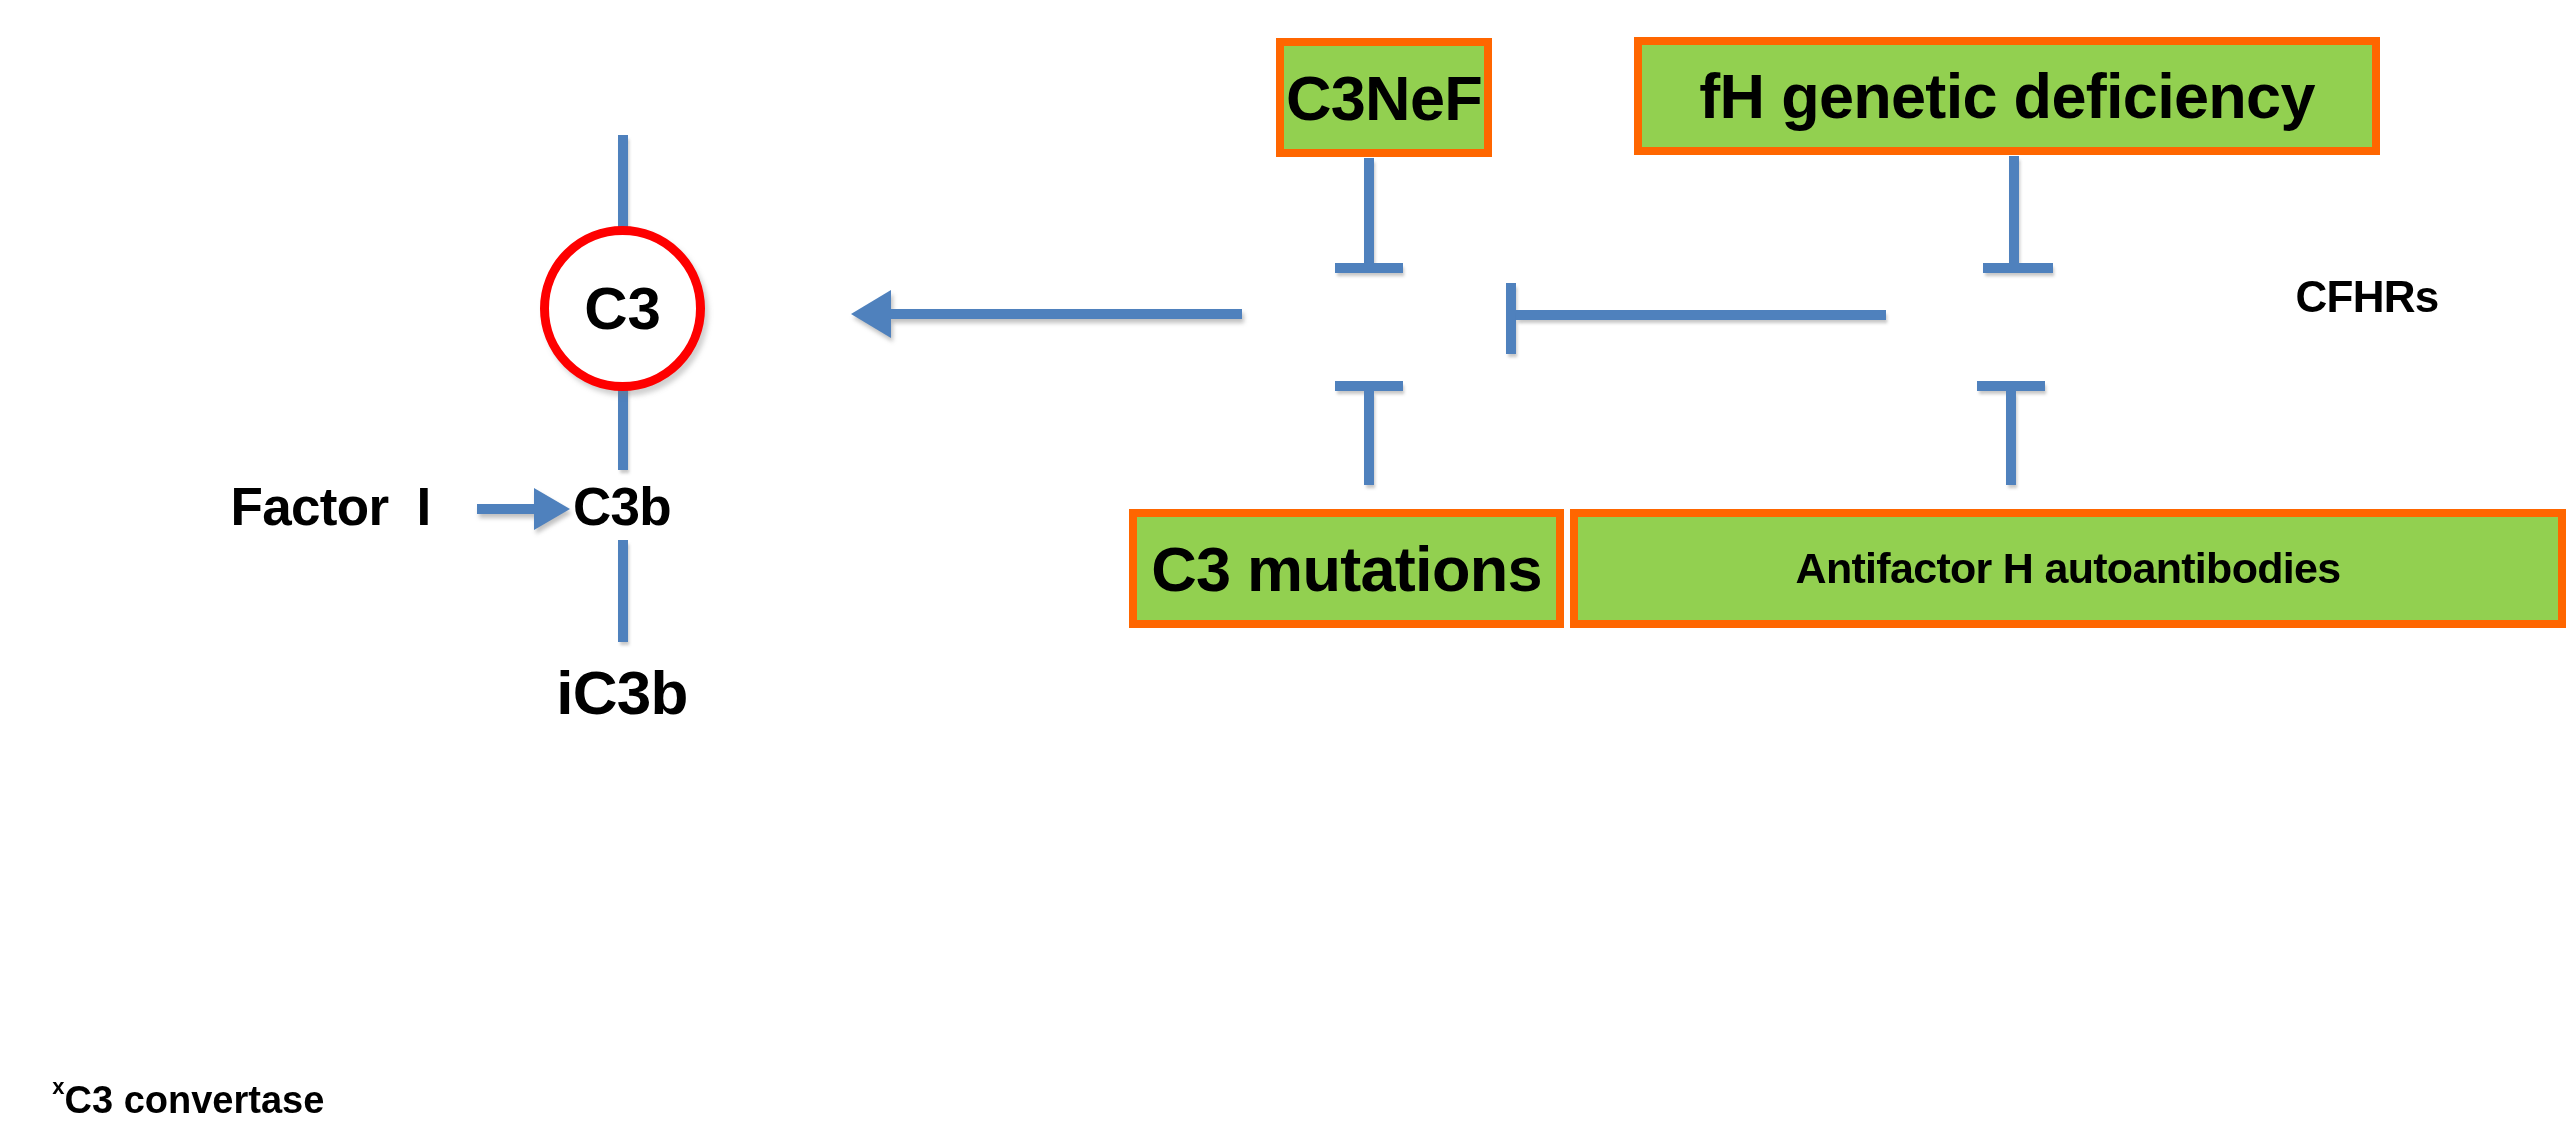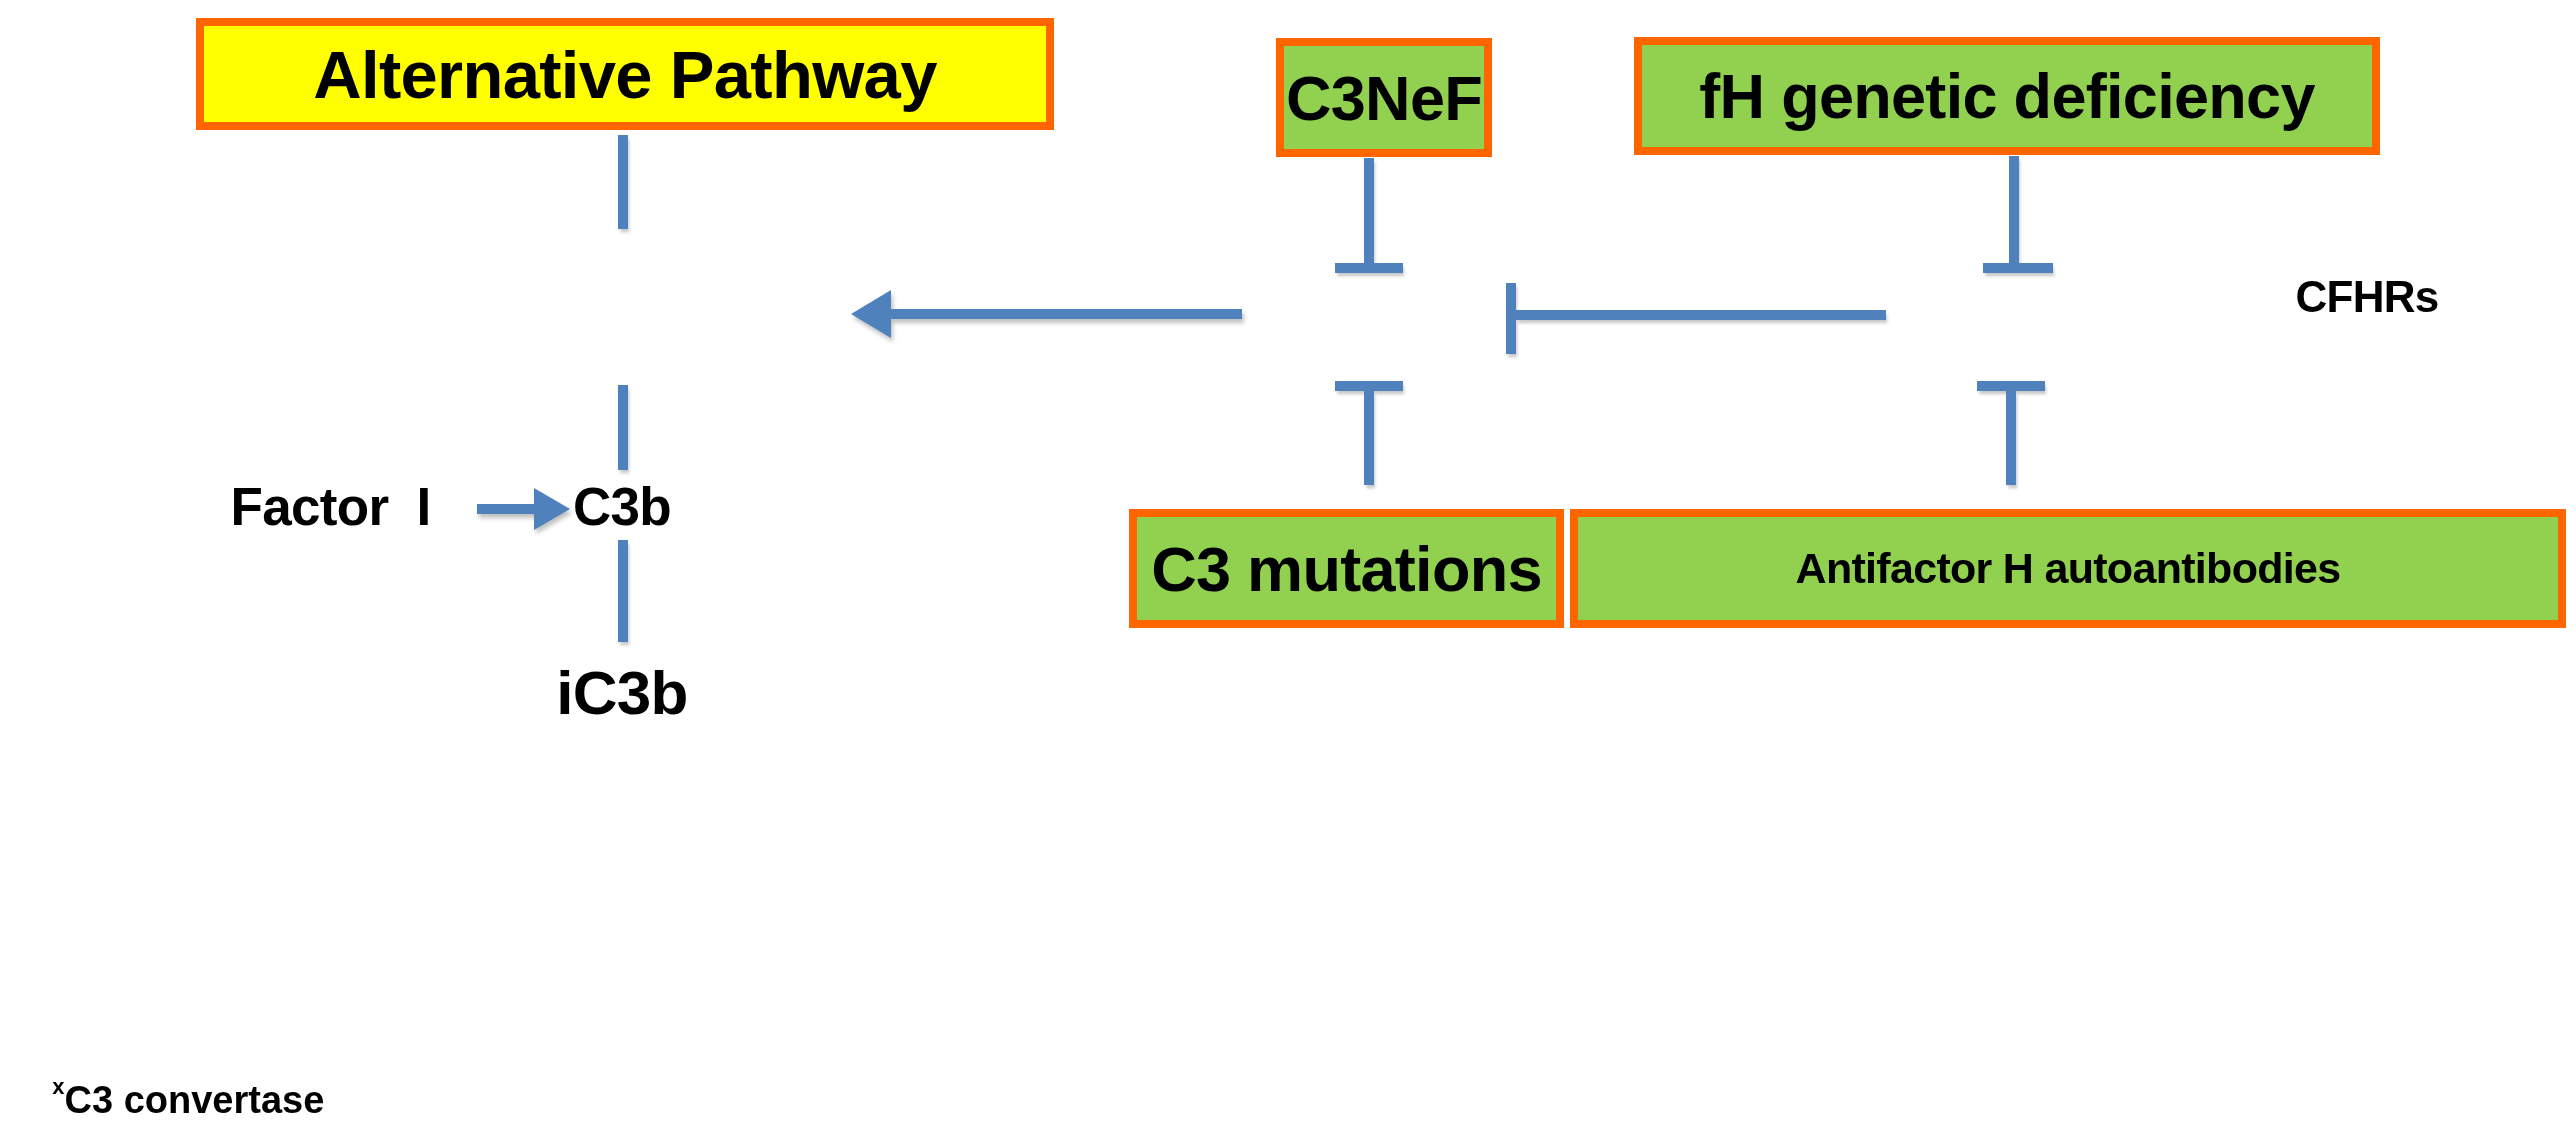--- a/index.html
+++ b/index.html
@@ -58,40 +58,40 @@
   <div class="arrow" style="left:851px;top:290px;width:392px;height:48px;">
     <div class="head-left" style="left:0;top:0;"></div>
     <div class="shaft" style="left:34px;top:19px;width:357px;height:10px;"></div>
   </div>
 
   <div class="arrow" style="left:477px;top:488px;width:94px;height:43px;">
     <div class="shaft" style="left:0;top:16.3px;width:60px;height:10px;"></div>
     <div class="head-right" style="left:57px;top:0;"></div>
   </div>
 
-  <div class="box yellow" style="left:196px;top:18px;width:858px;height:112px;font-size:67px;">
-    <span>Alternative Pathway</span>
-  </div>
 
   <div class="box green" style="left:1276px;top:38px;width:216px;height:119px;font-size:63px;">
     <span>C3NeF</span>
   </div>
 
   <div class="box green" style="left:1634px;top:37px;width:746px;height:118px;font-size:63px;">
     <span>fH genetic deficiency</span>
   </div>
 
   <div class="box green" style="left:1129px;top:509px;width:435px;height:119px;font-size:63px;">
     <span>C3 mutations</span>
   </div>
 
   <div class="box green" style="left:1570px;top:509px;width:996px;height:119px;font-size:43px;">
     <span>Antifactor H autoantibodies</span>
   </div>
 
+  <div class="circle" style="left:540px;top:226px;width:165px;height:165px;font-size:60px;">
+    <span>C3</span>
+  </div>
 
 
 
   <div class="lbl" style="left:2273px;top:273px;width:188px;height:47px;font-size:44px;">
     <span>CFHRs</span>
   </div>
 
   <div class="lbl" style="left:224px;top:479px;width:213px;height:54px;font-size:53px;">
     <span>Factor  I</span>
   </div>

